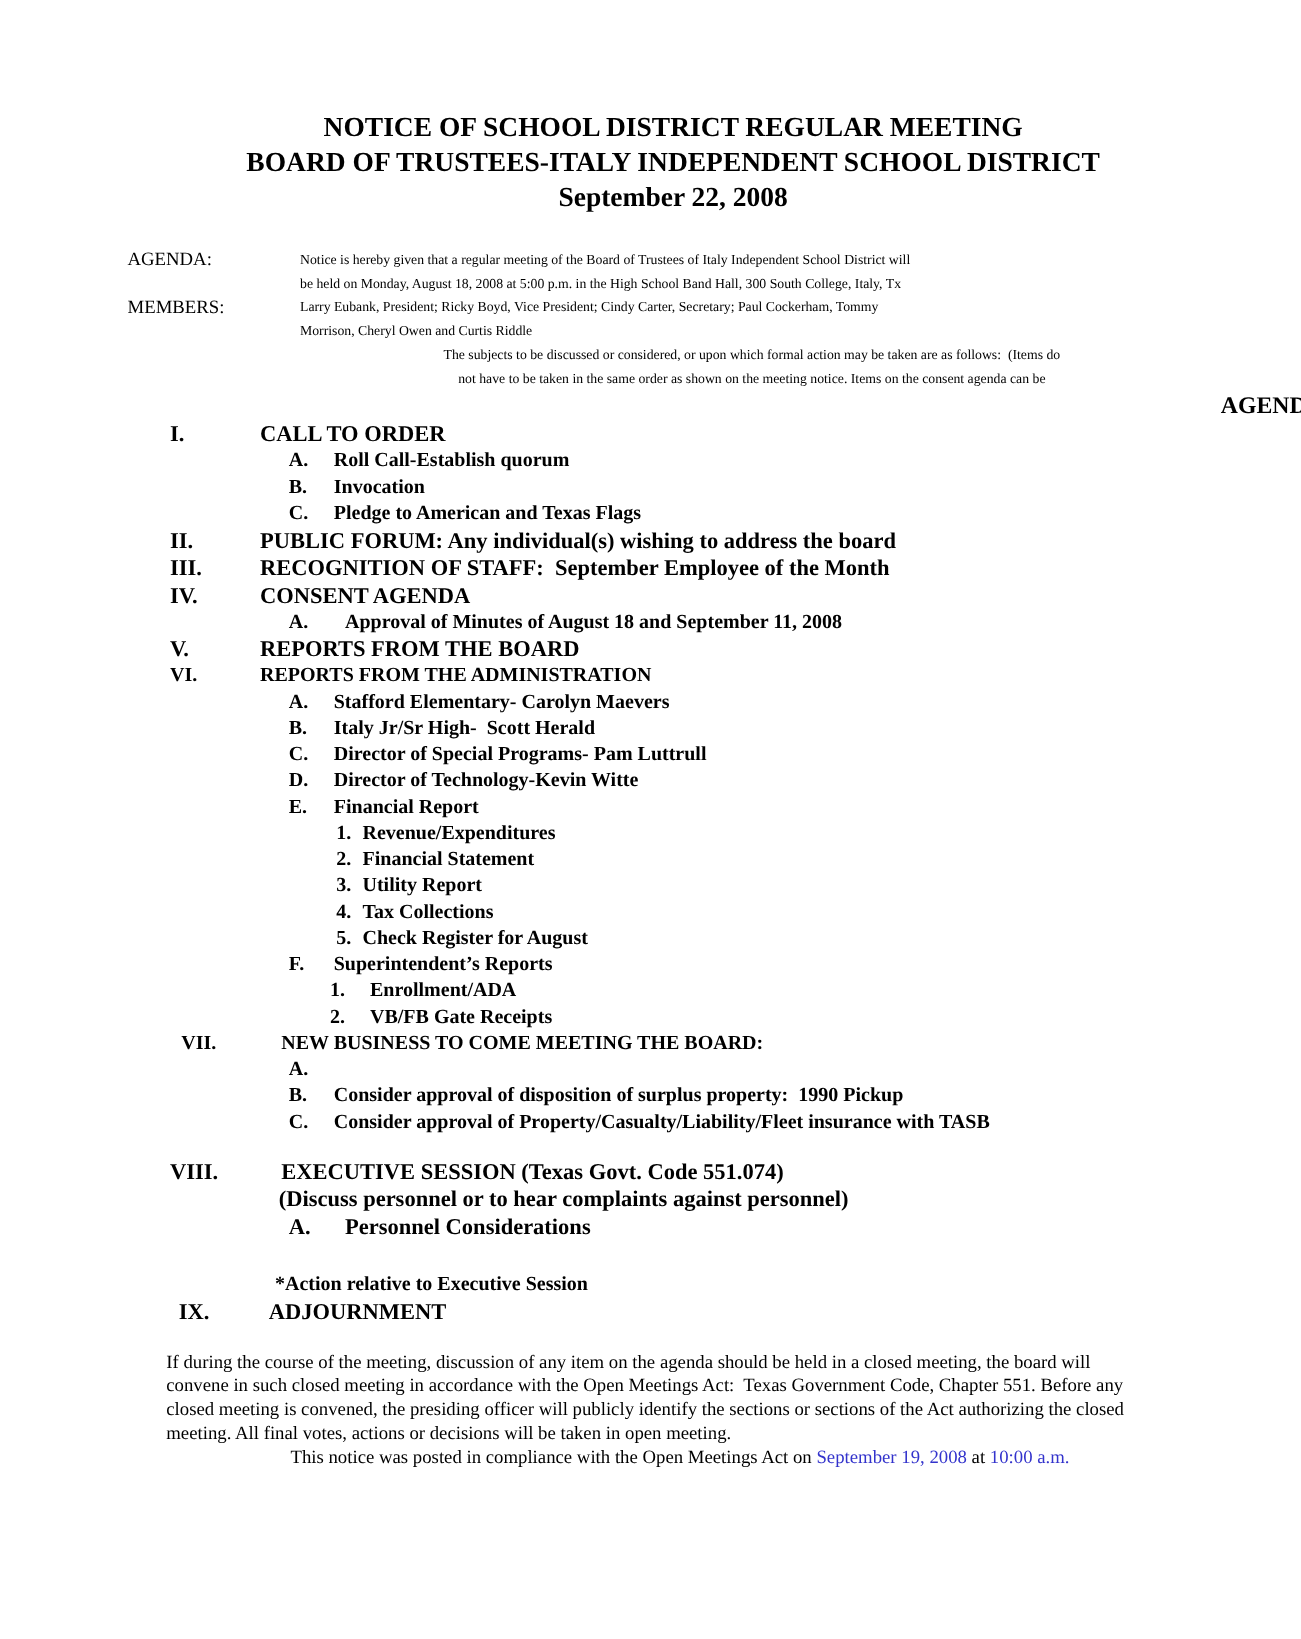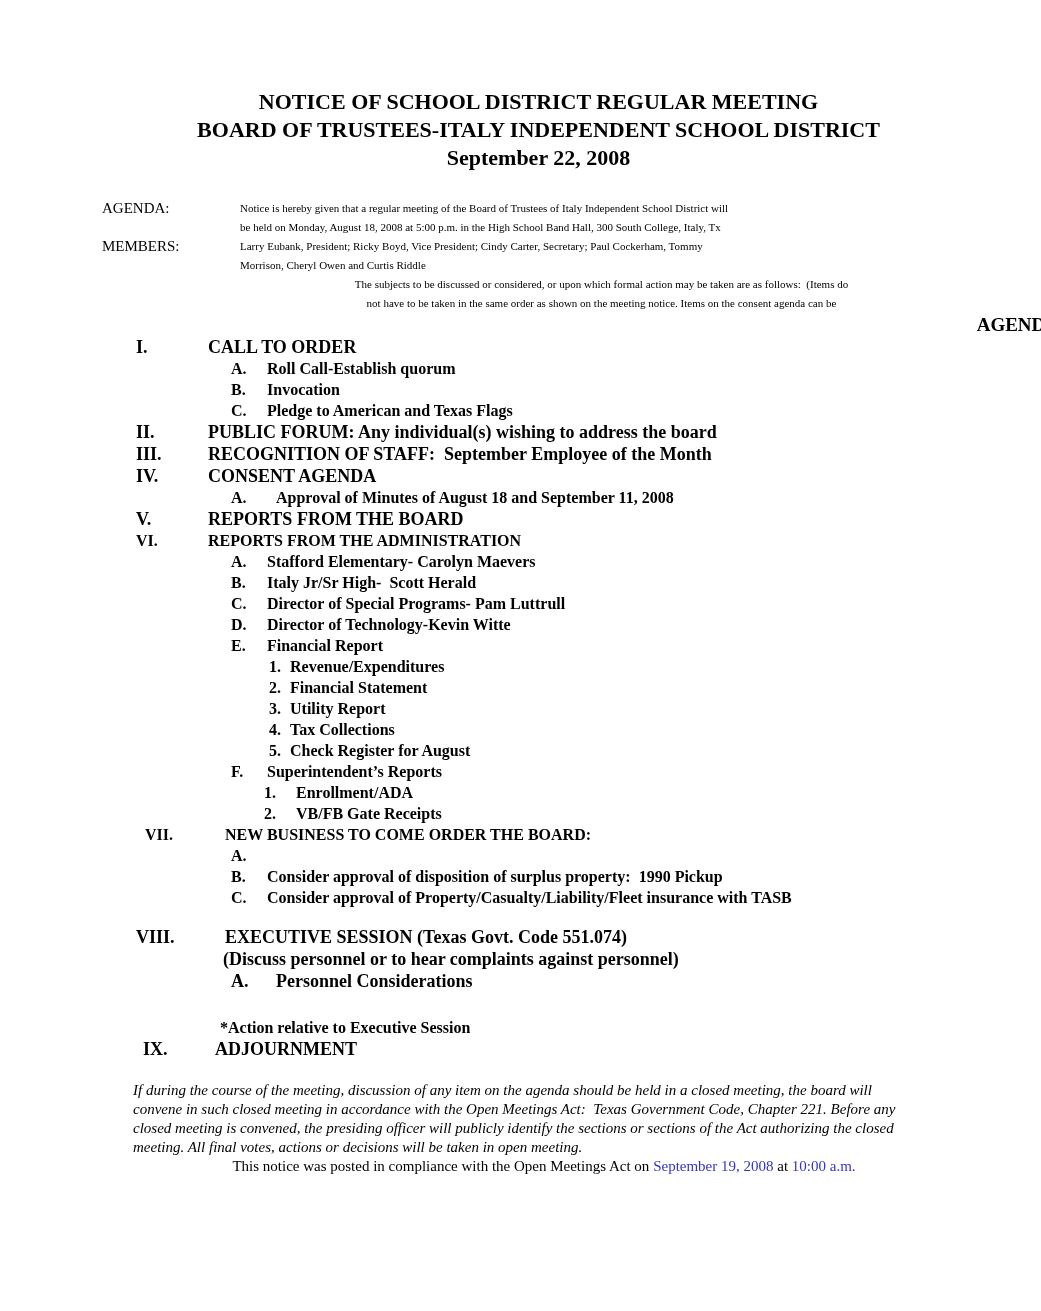--- a/index.html
+++ b/index.html
@@ -31,21 +31,21 @@
   .sz-sm{font-size:16px;line-height:21px;height:21px;}
   .lvl-1 .lab{left:118px;} .lvl-1 .txt{left:190px;}
   .lvl-2 .lab{left:213px;} .lvl-2 .txt{left:249px;}
   .lvl-2.wide .txt{left:258px;}
   .lvl-3 .lab{left:251px;} .lvl-3 .txt{left:272px;}
   .lvl-3.wide .lab{left:246px;} .lvl-3.wide .txt{left:278px;}
   .lvl-cont .txt{left:205px;}
   .lvl-note .txt{left:202px;}
   
   .closing{margin-left:115px;width:822px;font-size:15px;line-height:19px;margin-top:21px;}
-  .closing .line{white-space:pre-wrap;font-style:italic;}
+  .closing .line{white-space:pre-wrap;}
   .tail{margin-left:115px;width:822px;font-size:15px;line-height:19px;text-align:center;white-space:pre-wrap;}
   .blue{color:#3333cc;}
 </style>
 </head>
 <body>
 
 <div class="page">
 
   <div class="title-block">
     <div class="title-line">NOTICE OF SCHOOL DISTRICT REGULAR MEETING</div>
@@ -156,21 +156,21 @@
       <div class="row sz-sm lvl-3 wide">
         <span class="lab">1.</span>
         <span class="txt">Enrollment/ADA</span>
       </div>
       <div class="row sz-sm lvl-3 wide">
         <span class="lab">2.</span>
         <span class="txt">VB/FB Gate Receipts</span>
       </div>
       <div class="row sz-sm lvl-1">
         <span class="lab" style="left: 127px;">VII.</span>
-        <span class="txt" style="left: 207px;">NEW BUSINESS TO COME ORDER THE BOARD:</span>
+        <span class="txt" style="left: 207px;">NEW BUSINESS TO COME MEETING THE BOARD:</span>
       </div>
       <div class="row sz-sm lvl-2">
         <span class="lab">A.</span>
       </div>
       <div class="row sz-sm lvl-2">
         <span class="lab">B.</span>
         <span class="txt">Consider approval of disposition of surplus property:  1990 Pickup</span>
       </div>
       <div class="row sz-sm lvl-2">
         <span class="lab">C.</span>
@@ -191,21 +191,21 @@
         <span class="txt">*Action relative to Executive Session</span>
       </div>
       <div class="row sz-lg lvl-1">
         <span class="lab" style="left: 125px;">IX.</span>
         <span class="txt" style="left: 197px;">ADJOURNMENT</span>
       </div>
     </div>
 
   <div class="closing">
     <div class="line">If during the course of the meeting, discussion of any item on the agenda should be held in a closed meeting, the board will</div>
-    <div class="line">convene in such closed meeting in accordance with the Open Meetings Act:  Texas Government Code, Chapter 221. Before any</div>
+    <div class="line">convene in such closed meeting in accordance with the Open Meetings Act:  Texas Government Code, Chapter 551. Before any</div>
     <div class="line">closed meeting is convened, the presiding officer will publicly identify the sections or sections of the Act authorizing the closed</div>
     <div class="line">meeting. All final votes, actions or decisions will be taken in open meeting.</div>
   </div>
 
   <div class="tail"><span>This notice was posted in compliance with the Open Meetings Act on </span><span class="blue">September 19, 2008</span><span> at </span><span class="blue">10:00 a.m.</span></div>
   <div class="tail blue">Monica Boyd</div>
   <div class="tail">For the Board of Trustees/Superintendent</div>
 
 </div>
 

